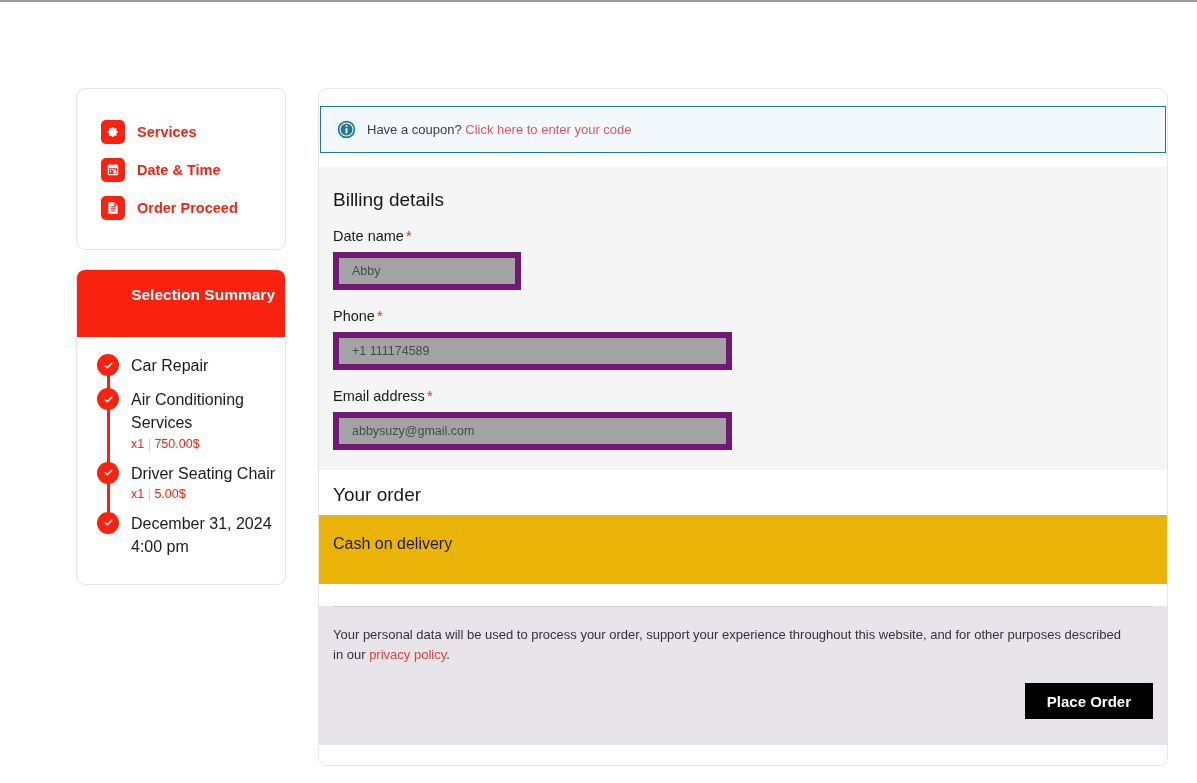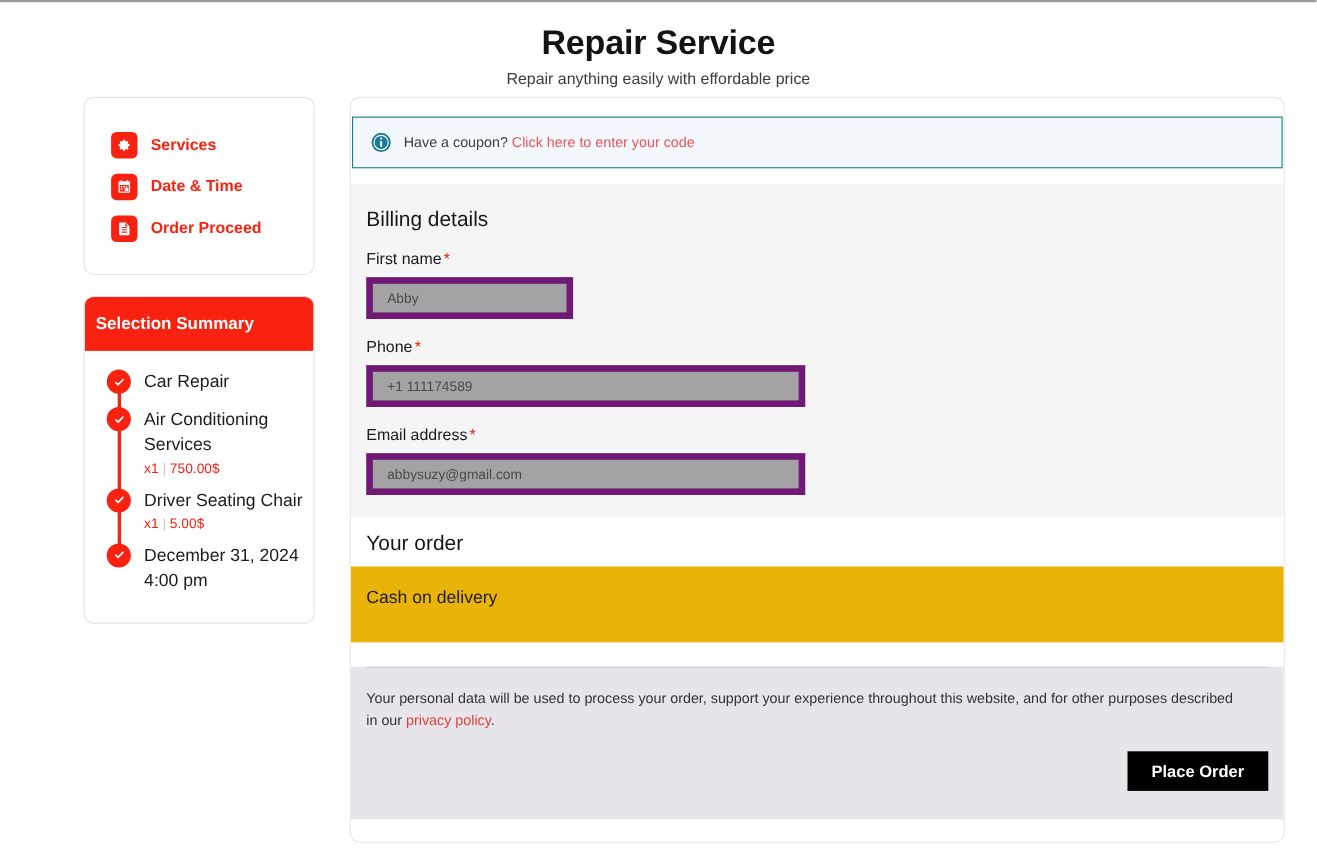--- a/index.html
+++ b/index.html
@@ -47,22 +47,22 @@
     font-size: 14.5px; font-weight: 700; color: #f92110; white-space: nowrap;
   }
 
   .summary-card {
     margin-top: 19px;
     background: #ffffff; border: 1px solid #e4e4e4; border-radius: 9px;
     overflow: hidden;
   }
   .summary-head {
     background: #f92110; color: #ffffff;
-    font-size: 15.5px; font-weight: 700; text-align: left;
-    padding: 16px 10px 15px 10px;
+    font-size: 15.5px; font-weight: 700; text-align: right;
+    padding: 16px 10px 33px 10px;
   }
   .summary-body { padding: 16px 0 26px 0; position: relative; }
   .sum-list { position: relative; padding-left: 20px; }
   .sum-row { position: relative; display: flex; align-items: flex-start; gap: 12px; }
   .sum-row + .sum-row { margin-top: 10px; }
   .tick {
     position: relative; z-index: 2;
     width: 22px; height: 22px; border-radius: 50%;
     background: #f92110; flex: 0 0 22px; margin-top: 1px;
     display: flex; align-items: center; justify-content: center;
@@ -151,24 +151,20 @@
     font-family: "Liberation Sans", sans-serif;
   }
 </style>
 </head>
 <body>
 
 <div class="page">
 
   <div class="top-rule"></div>
 
-  <div class="header">
-    <h1>Repair Service</h1>
-    <div class="sub">Repair anything easily with effordable price</div>
-  </div>
 
   <div class="sidebar">
 
     <div class="nav-card">
 
       <div class="nav-item">
         <span class="nav-ico">
           <svg width="14" height="14" viewBox="0 0 24 24" fill="#ffffff">
             <path d="M12 8.2a3.8 3.8 0 100 7.6 3.8 3.8 0 000-7.6zm0 5.9a2.1 2.1 0 110-4.2 2.1 2.1 0 010 4.2z"></path>
             <path d="M20.2 13.4l-.1-2.8-2-.5-.6-1.4 1.1-1.7-2-2-1.7 1.1-1.4-.6-.5-2h-2.8l-.5 2-1.4.6L6.6 5l-2 2 1.1 1.7-.6 1.4-2 .5v2.8l2 .5.6 1.4L4.6 17l2 2 1.7-1.1 1.4.6.5 2h2.8l.5-2 1.4-.6 1.7 1.1 2-2-1.1-1.7.6-1.4 2-.5z"></path>
@@ -286,21 +282,21 @@
         </span>
       </div>
     </div>
 
     <div class="billing">
       <h2>Billing details</h2>
 
       <div class="fld-row">
         <div class="fld-col">
           <div class="lbl">
-            <span>First name</span><span class="req">*</span>
+            <span>Date name</span><span class="req">*</span>
           </div>
           <input class="inp" type="text" value="Abby" placeholder="First name" style="">
         </div>
       </div>
 
       <div class="fld mt18">
         <div class="lbl">
           <span>Phone</span><span class="req">*</span>
         </div>
         <input class="inp fld-wide" type="text" value="+1 111174589" placeholder="Phone" style="">

